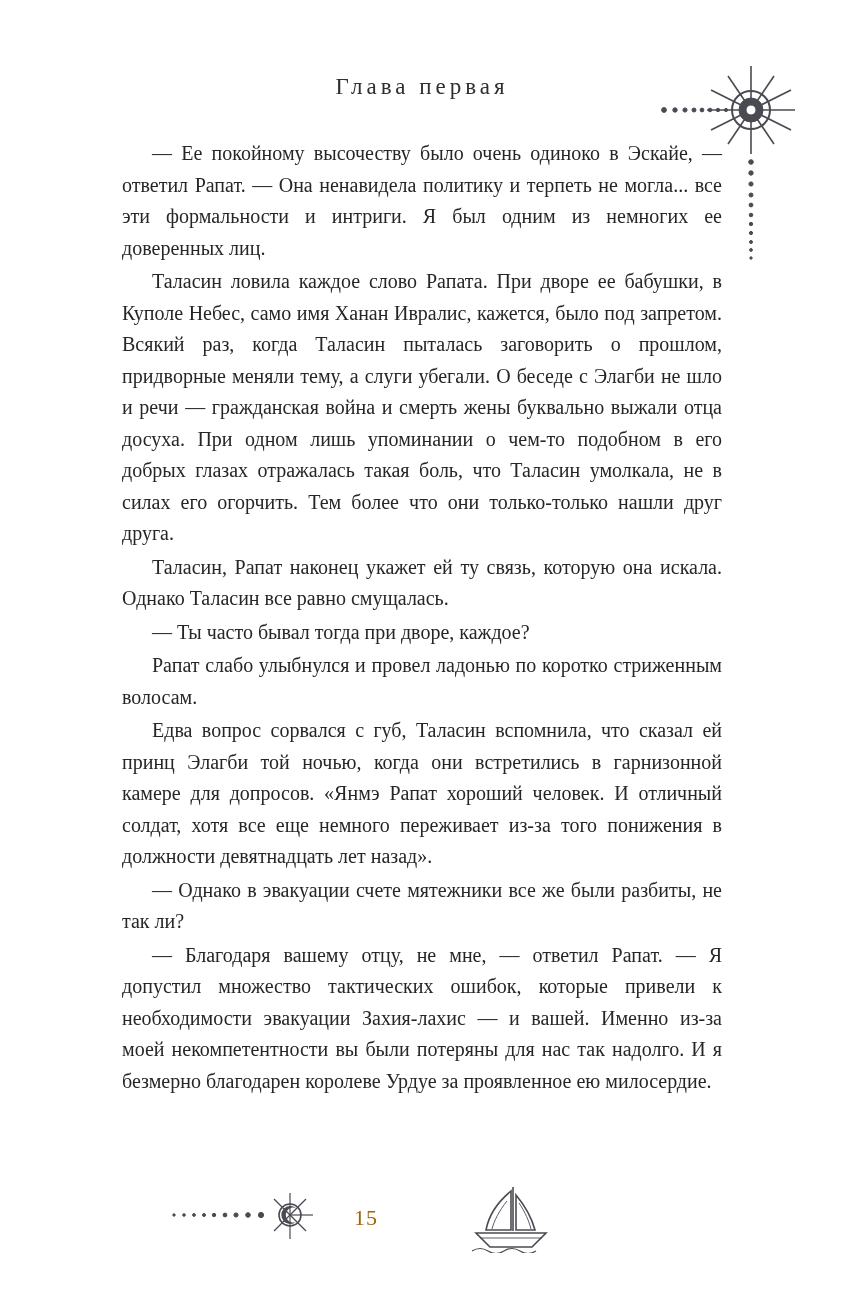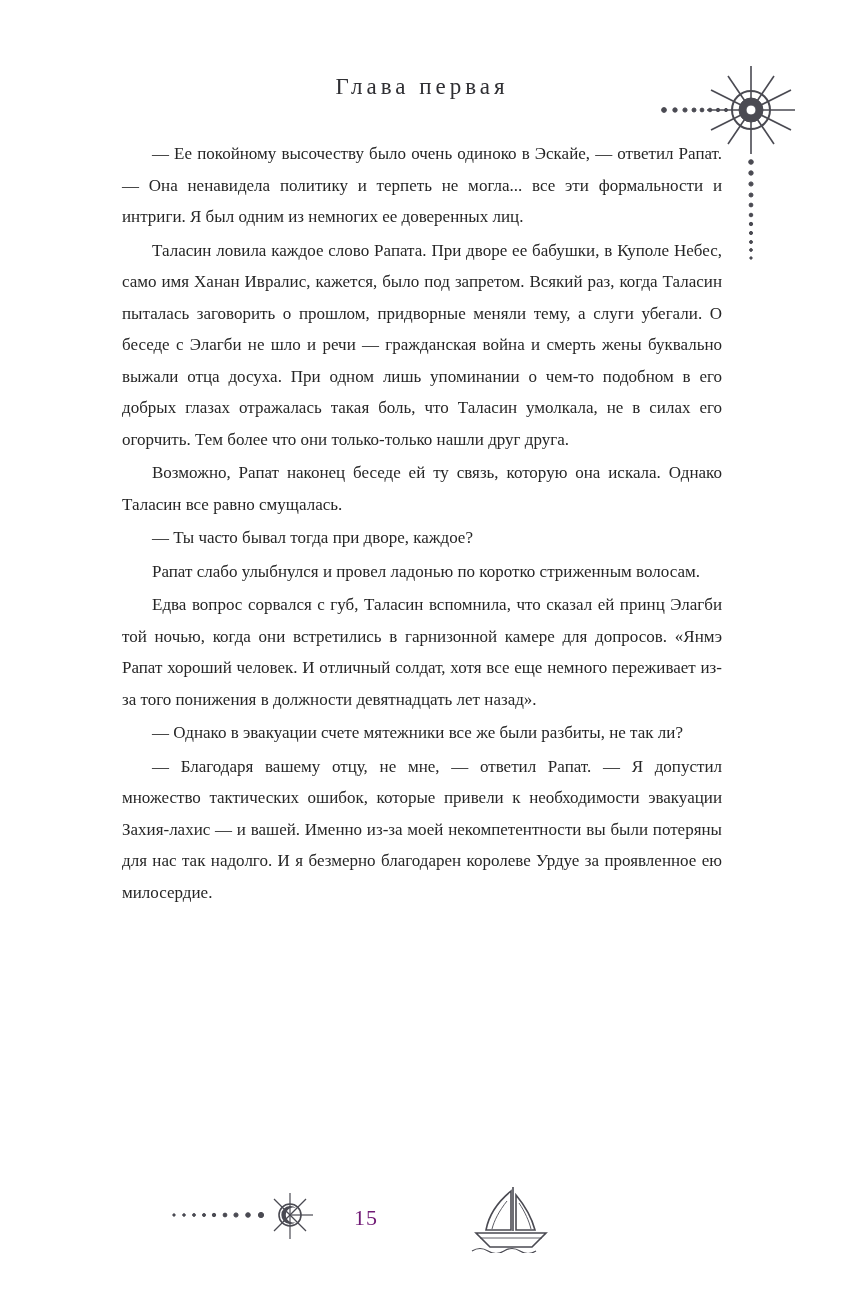--- a/index.html
+++ b/index.html
@@ -53,21 +53,21 @@
   .body-text {
     position: absolute;
     top: 138px;
     left: 122px;
     width: 600px;
   }
   .body-text p {
     margin: 0 0 2px 0;
     text-align: justify;
     text-indent: 30px;
-    font-size: 17px;
+    font-size: 20px;
     line-height: 31.5px;
     color: #262626;
     hyphens: manual;
   }
 
   
   .footer {
     position: absolute;
     bottom: 58px;
     left: 0;
@@ -81,21 +81,21 @@
     width: 175px;
     height: 58px;
   }
   .page-number {
     position: absolute;
     left: 0;
     width: 732px;
     bottom: 22px;
     text-align: center;
     font-size: 22px;
-    color: #701a75;
+    color: #a16207;
     letter-spacing: 1px;
   }
   .footer-orn-right {
     position: absolute;
     left: 466px;
     bottom: 0px;
     width: 90px;
     height: 72px;
   }
 </style>
@@ -154,21 +154,21 @@
           <circle cx="95" cy="192" r="1.4"></circle>
           <circle cx="95" cy="200" r="1.2"></circle>
         </g>
       </g>
     </svg>
   </div>
 
   <div class="body-text">
     <p>— Ее покойному высочеству было очень одиноко в Эскайе, — ответил Рапат. — Она ненавидела политику и терпеть не могла... все эти формальности и интриги. Я был одним из немногих ее доверенных лиц.</p>
     <p>Таласин ловила каждое слово Рапата. При дворе ее бабушки, в Куполе Небес, само имя Ханан Ивралис, кажется, было под запретом. Всякий раз, когда Таласин пыталась заговорить о прошлом, придворные меняли тему, а слуги убегали. О беседе с Элагби не шло и речи — гражданская война и смерть жены буквально выжали отца досуха. При одном лишь упоминании о чем-то подобном в его добрых глазах отражалась такая боль, что Таласин умолкала, не в силах его огорчить. Тем более что они только-только нашли друг друга.</p>
-    <p>Возможно, Рапат наконец беседе ей ту связь, которую она искала. Однако Таласин все равно смущалась.</p>
+    <p>Таласин, Рапат наконец укажет ей ту связь, которую она искала. Однако Таласин все равно смущалась.</p>
     <p>— Ты часто бывал тогда при дворе, каждое?</p>
     <p>Рапат слабо улыбнулся и провел ладонью по коротко стриженным волосам.</p>
     <p>Едва вопрос сорвался с губ, Таласин вспомнила, что сказал ей принц Элагби той ночью, когда они встретились в гарнизонной камере для допросов. «Янмэ Рапат хороший человек. И отличный солдат, хотя все еще немного переживает из-за того понижения в должности девятнадцать лет назад».</p>
     <p>— Однако в эвакуации счете мятежники все же были разбиты, не так ли?</p>
     <p>— Благодаря вашему отцу, не мне, — ответил Рапат. — Я допустил множество тактических ошибок, которые привели к необходимости эвакуации Захия-лахис — и вашей. Именно из-за моей некомпетентности вы были потеряны для нас так надолго. И я безмерно благодарен королеве Урдуе за проявленное ею милосердие.</p>
   </div>
 
   <div class="footer">
 
     <div class="footer-orn-left">

